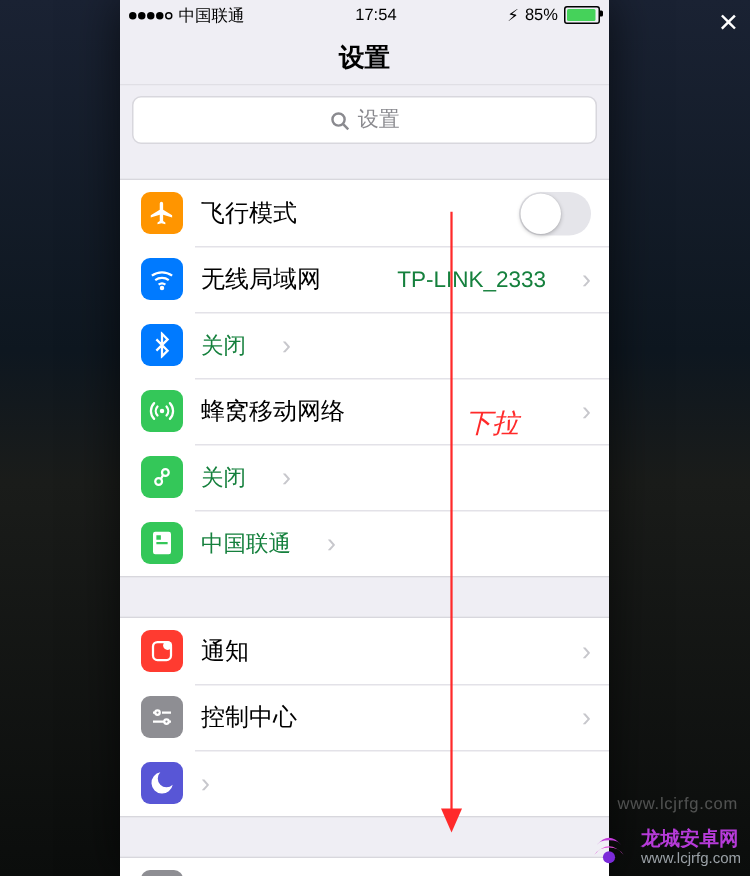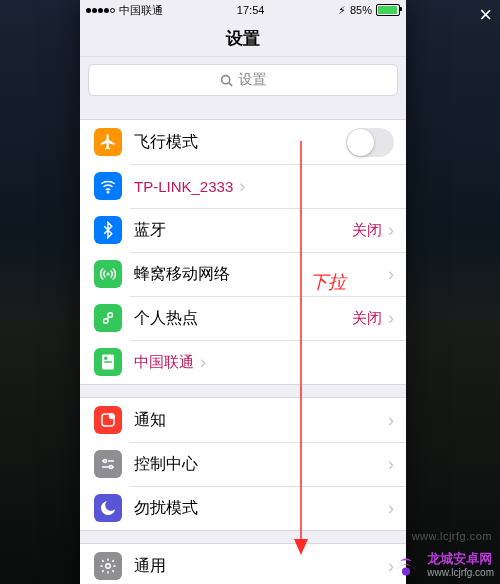--- a/index.html
+++ b/index.html
@@ -93,21 +93,21 @@
     border-radius: 6px;
     display: flex;
     align-items: center;
     justify-content: center;
     color: #8a8a8f;
     font-size: 14px;
     gap: 6px;
   }
   
   .group {
-    margin-top: 12px;
+    margin-top: 26px;
     background: #fff;
     border-top: 1px solid #d8d7dd;
     border-bottom: 1px solid #d8d7dd;
   }
   .group:first-of-type { margin-top: 14px; }
   .cell {
     display: flex;
     align-items: center;
     height: 44px;
     padding-left: 14px;
@@ -131,22 +131,22 @@
     color: #fff;
   }
   .icon svg { width: 18px; height: 18px; }
   .label {
     flex: 1;
     font-size: 16px;
     color: #000;
   }
   .value {
     font-size: 15px;
-    color: #be185d;
-    margin-right: 6px;
+    color: #15803d;
+    margin-right: 24px;
   }
   .chev {
     color: #c7c7cc;
     margin-right: 12px;
     font-size: 18px;
     line-height: 1;
   }
   .switch {
     width: 48px; height: 29px;
     background: #e5e5ea;
@@ -266,30 +266,30 @@
           </div>
           <div class="cell">
             <div class="icon" style="background: rgb(0, 122, 255);">
               <svg viewBox="0 0 24 24" fill="none" stroke="#fff" stroke-width="2">
                 <path d="M3 9a15 15 0 0 1 18 0"></path>
                 <path d="M6 13a10 10 0 0 1 12 0"></path>
                 <path d="M9 17a5 5 0 0 1 6 0"></path>
                 <circle cx="12" cy="20" r="1" fill="#fff"></circle>
               </svg>
             </div>
+            <div class="label">无线局域网</div>
             <div class="value">TP-LINK_2333</div>
             <div class="chev">›</div>
           </div>
           <div class="cell">
             <div class="icon" style="background: rgb(0, 122, 255);">
               <svg viewBox="0 0 24 24" fill="none" stroke="#fff" stroke-width="2">
                 <path d="M7 7l10 10-5 5V2l5 5L7 17"></path>
               </svg>
             </div>
-            <div class="label">蓝牙</div>
             <div class="value">关闭</div>
             <div class="chev">›</div>
           </div>
           <div class="cell">
             <div class="icon" style="background: rgb(52, 199, 89);">
               <svg viewBox="0 0 24 24" fill="none" stroke="#fff" stroke-width="2" stroke-linecap="round">
                 <circle cx="12" cy="12" r="2" fill="#fff" stroke="none"></circle>
                 <path d="M8 8a6 6 0 0 0 0 8"></path>
                 <path d="M16 8a6 6 0 0 1 0 8"></path>
                 <path d="M5 5a10 10 0 0 0 0 14"></path>
@@ -300,21 +300,20 @@
             <div class="chev">›</div>
           </div>
           <div class="cell">
             <div class="icon" style="background: rgb(52, 199, 89);">
               <svg viewBox="0 0 24 24" fill="none" stroke="#fff" stroke-width="2">
                 <circle cx="9" cy="16" r="3"></circle>
                 <circle cx="15" cy="8" r="3"></circle>
                 <path d="M11 14l2-4"></path>
               </svg>
             </div>
-            <div class="label">个人热点</div>
             <div class="value">关闭</div>
             <div class="chev">›</div>
           </div>
           <div class="cell">
             <div class="icon" style="background: rgb(52, 199, 89);">
               <svg viewBox="0 0 24 24" fill="#fff">
                 <path d="M6 2h12a2 2 0 0 1 2 2v16a2 2 0 0 1-2 2H6a2 2 0 0 1-2-2V4a2 2 0 0 1 2-2zm1 3v4h4V5H7zm0 6v2h10v-2H7z"></path>
               </svg>
             </div>
             <div class="value">中国联通</div>
@@ -345,21 +344,20 @@
             </div>
             <div class="label">控制中心</div>
             <div class="chev">›</div>
           </div>
           <div class="cell">
             <div class="icon" style="background: rgb(88, 86, 214);">
               <svg viewBox="0 0 24 24" fill="#fff">
                 <path d="M21.5 13.5A9.5 9.5 0 1 1 10.5 2.5a7.5 7.5 0 0 0 11 11z"></path>
               </svg>
             </div>
-            <div class="label">勿扰模式</div>
             <div class="chev">›</div>
           </div>
         </div>
         <div class="group">
           <div class="cell">
             <div class="icon" style="background: rgb(142, 142, 147);">
               <svg viewBox="0 0 24 24" fill="none" stroke="#fff" stroke-width="2">
                 <circle cx="12" cy="12" r="3"></circle>
                 <path d="M12 2v3M12 19v3M4.2 4.2l2.1 2.1M17.7 17.7l2.1 2.1M2 12h3M19 12h3M4.2 19.8l2.1-2.1M17.7 6.3l2.1-2.1"></path>
               </svg>

